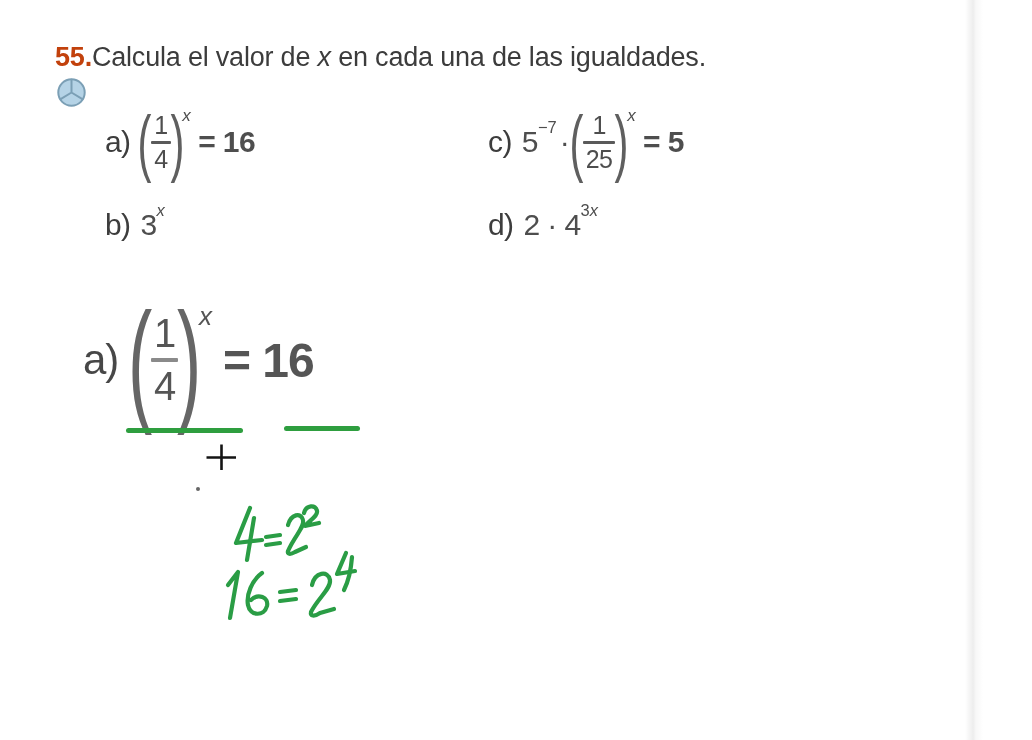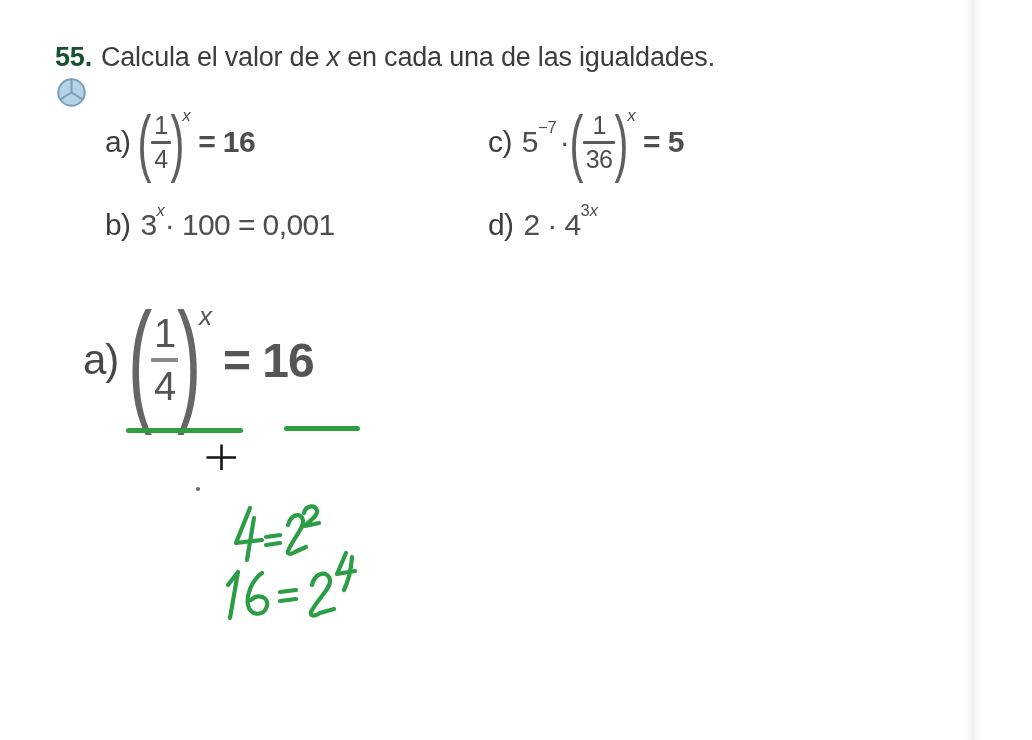--- a/index.html
+++ b/index.html
@@ -7,21 +7,21 @@
   body { font-family:"Liberation Sans", sans-serif; background:#ffffff; position:relative; overflow:hidden; }
 
   .stage { position:absolute; left:0; top:0; width:1032px; height:740px; background:#ffffff; }
 
   
   .page-edge { position:absolute; left:965px; top:0; width:18px; height:740px;
     background:linear-gradient(90deg, rgba(0,0,0,0) 0%, rgba(0,0,0,0.07) 45%, rgba(0,0,0,0.03) 60%, rgba(0,0,0,0) 100%); }
 
   
   .header { position:absolute; left:55px; top:42px; font-size:27px; letter-spacing:-0.2px; color:#3c3c3c; white-space:nowrap; }
-  .ex-number { color:#14532d; font-weight:700; margin-right:9px; }
+  .ex-number { color:#c2410c; font-weight:700; }
   .title-var { font-style:italic; }
 
   .pie-icon { position:absolute; left:56px; top:77px; width:31px; height:31px; }
 
   
   .eq { position:absolute; display:flex; align-items:center; color:#4e4e4e;
         font-size:30px; letter-spacing:-0.6px; white-space:nowrap; }
   .eq .lbl { color:#3d3d3d; margin-right:10px; }
   .paren { display:inline-block; font-size:58px; color:#5f5f5f; font-weight:400;
            transform:scale(0.72,1.28); margin:0 -5px; line-height:1; }
@@ -85,32 +85,31 @@
 
   <div class="eq" style="left:488px; top:100px; height:84px;">
     <span class="lbl">c)</span>
     <span>5</span>
     <span class="sup">−7</span>
     <span class="mdot">·</span>
     <span class="paren">(</span>
     <span class="frac">
       <span class="num">1</span>
       <span class="bar"></span>
-      <span class="den">36</span>
+      <span class="den">25</span>
     </span>
     <span class="paren">)</span>
     <span class="exp-x">x</span>
     <span class="rhs">= 5</span>
   </div>
 
   <div class="eq" style="left:105px; top:203px; height:44px;">
     <span class="lbl">b)</span>
     <span>3</span>
     <span class="sup var">x</span>
-    <span> · 100 = 0,001</span>
   </div>
 
   <div class="eq" style="left:488px; top:203px; height:44px;">
     <span class="lbl">d)</span>
     <span>2 · 4</span>
     <span class="sup">3</span>
     <span class="sup var">x</span>
   </div>
 
   <div class="eq big" style="left:83px; top:297px; height:126px;">

